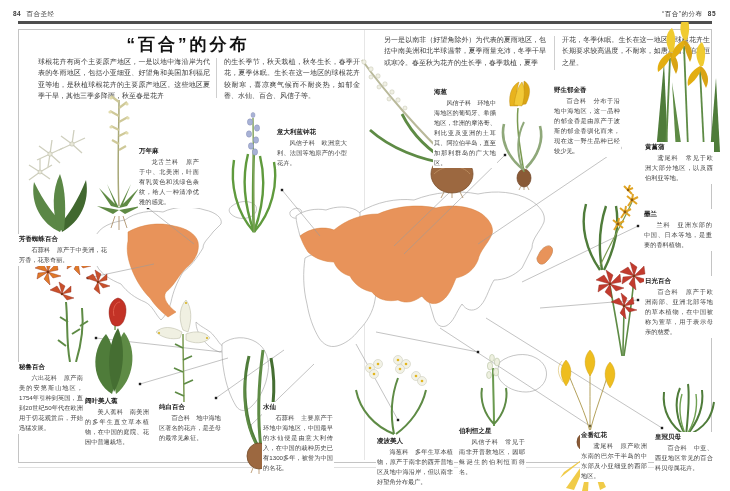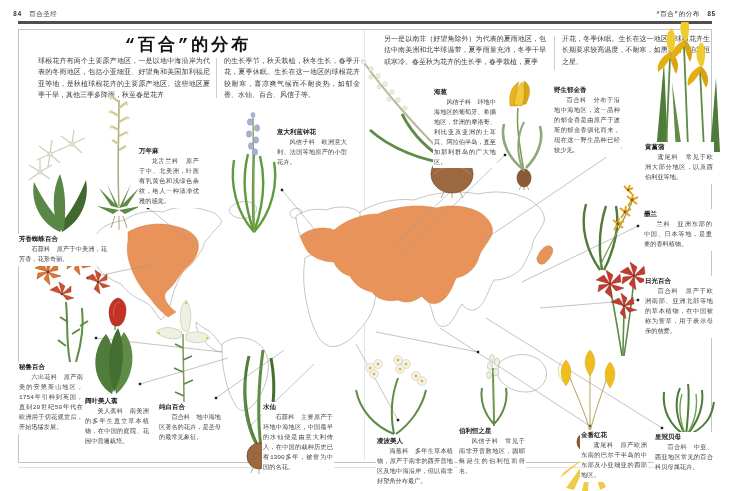--- a/index.html
+++ b/index.html
@@ -1,17 +1,17 @@
 <!DOCTYPE html>
 <html><head>
 <meta charset="utf-8">
 <style>
   html,body{margin:0;padding:0;background:#ffffff;}
   #spread{position:relative;width:730px;height:491px;background:#fff;overflow:hidden;
-          font-family:Liberation Mono, monospace;color:#333;}
+          font-family:Liberation Sans, sans-serif;color:#333;}
   .hdr{position:absolute;top:10px;font-size:6.5px;color:#3a3a3a;letter-spacing:.5px;}
   .hdr b{font-weight:bold;}
   .toprule{position:absolute;left:18px;top:21px;width:694px;height:2.5px;background:#4e4e4e;}
   .pagebox{position:absolute;left:18px;top:29px;width:692px;height:432px;border:1px solid #c4c4c4;background:#fff;}
   .spine{position:absolute;left:364px;top:30px;width:1px;height:430px;background:#e6e6e6;}
   .botedge{position:absolute;left:18px;top:467px;width:694px;height:1px;background:#e0e0e0;}
   .title{position:absolute;left:38px;top:33px;width:300px;text-align:center;
          font-size:17px;font-weight:bold;letter-spacing:3px;color:#111;}
   .intro{position:absolute;font-size:7px;line-height:1.62;text-align:justify;color:#3b3b3b;}
   .vhair{position:absolute;width:1px;background:#cfcfcf;}

